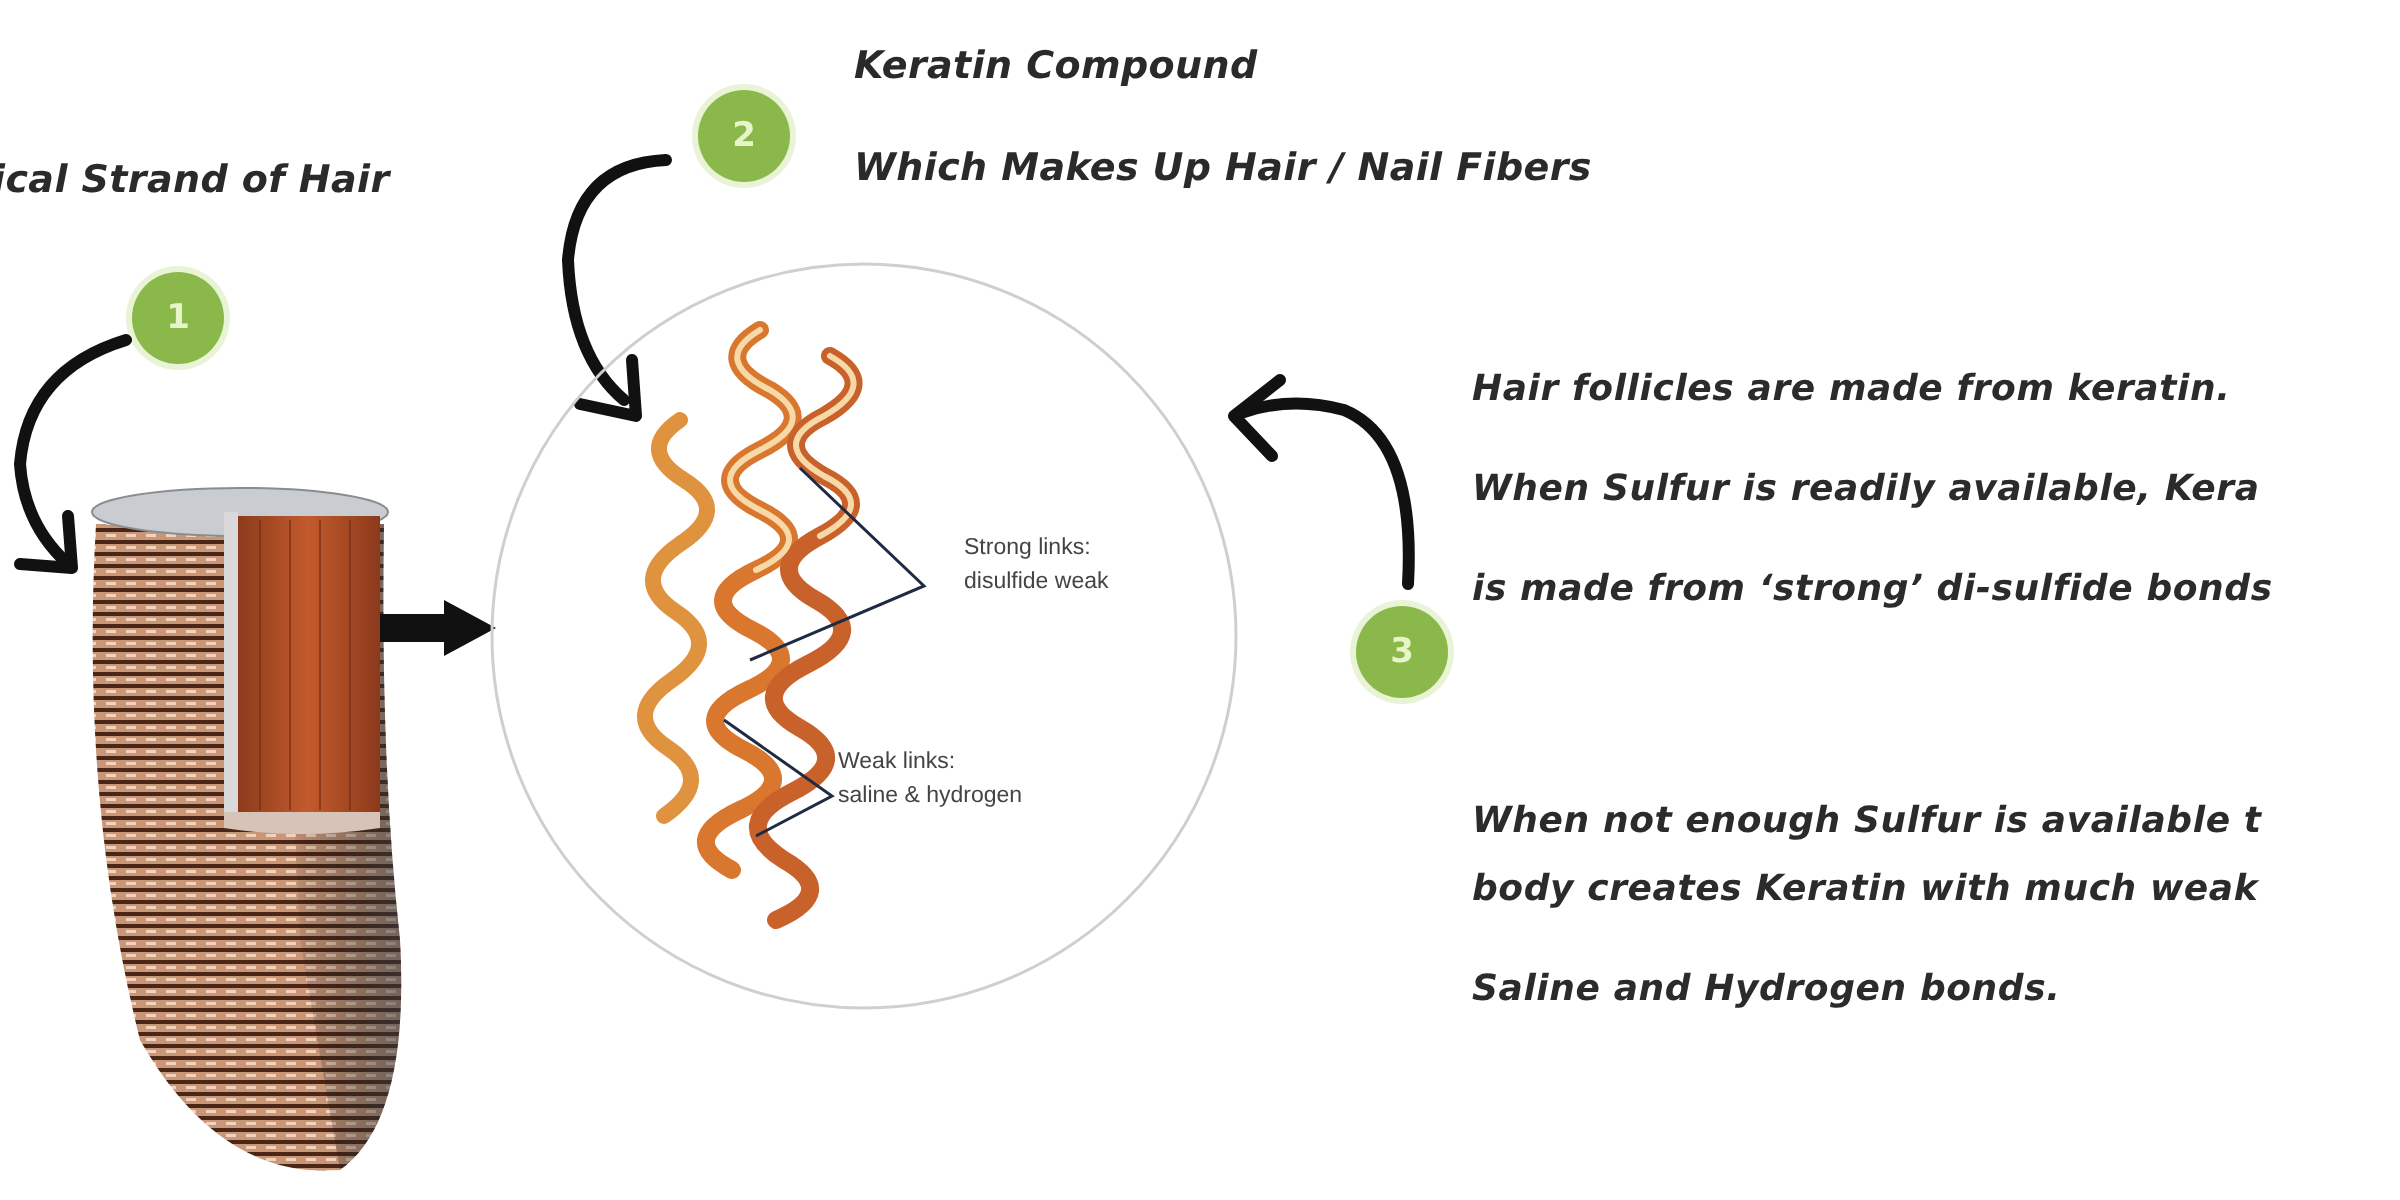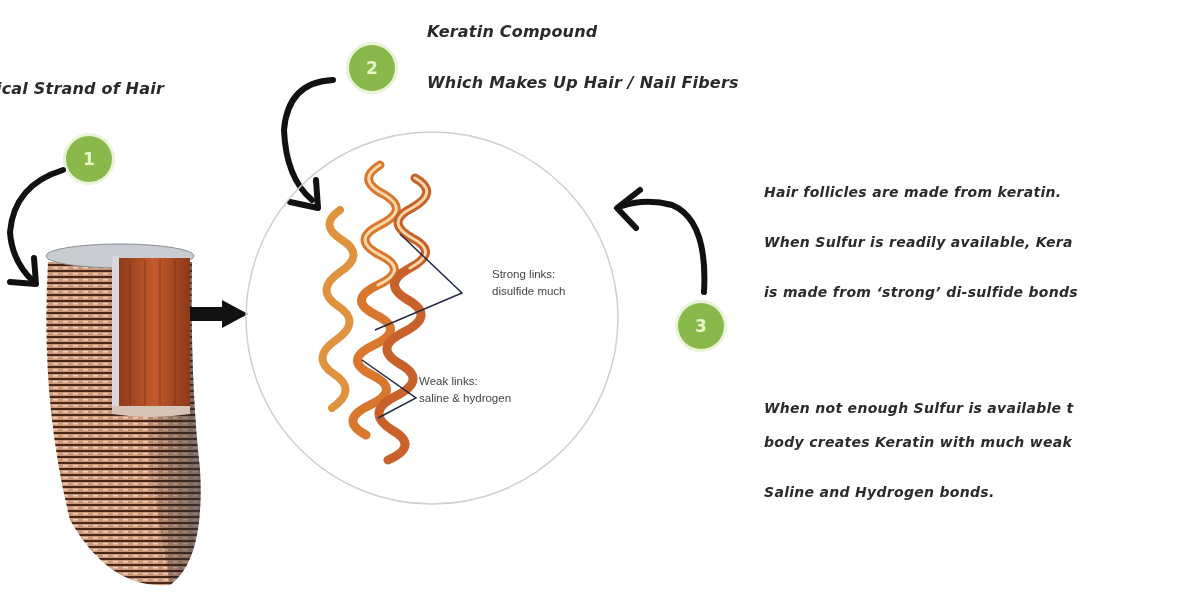--- a/index.html
+++ b/index.html
@@ -3,37 +3,37 @@
   <meta charset="utf-8">
   <style>
     html, body { margin: 0; padding: 0; }
     body {
       width: 1200px; height: 600px; overflow: hidden;
       background: #ffffff; position: relative;
       font-family: "DejaVu Sans", sans-serif;
     }
     .label {
       position: absolute; font-style: italic; font-weight: bold;
-      color: #2a2a2a; white-space: nowrap; font-size: 16px;
+      color: #2a2a2a; white-space: nowrap; font-size: 19px;
       letter-spacing: 0.2px;
     }
     .badge {
       position: absolute; width: 46px; height: 46px; border-radius: 50%;
       background: #8ab84a; box-shadow: 0 0 0 3px #e9f3d6;
       color: #e8f5c8; font-weight: bold; font-size: 17px;
       display: flex; align-items: center; justify-content: center;
       font-family: "DejaVu Sans", sans-serif;
     }
     .small-label {
       position: absolute; font-size: 11.5px; color: #444; line-height: 17px;
       font-family: "Liberation Sans", sans-serif; white-space: nowrap;
     }
     .detail-text {
-      position: absolute; left: 764px; font-style: italic; font-weight: bold;
-      color: #2b2b2b; font-size: 14px; white-space: nowrap; letter-spacing: 0.3px;
+      position: absolute; left: 736px; font-style: italic; font-weight: bold;
+      color: #2b2b2b; font-size: 18px; white-space: nowrap; letter-spacing: 0.3px;
     }
     svg.layer { position: absolute; left: 0; top: 0; }
   </style>
 </head>
 <body>
 
 <div class="label" style="left:-4px; top:79px;">ical Strand of Hair</div>
 
 <div class="label" style="left:427px; top:22px;">Keratin Compound</div>
 <div class="label" style="left:427px; top:73px;">Which Makes Up Hair / Nail Fibers</div>
@@ -98,23 +98,23 @@
     <path d="M380 165 Q355 180 385 195 Q410 210 380 225 Q350 240 380 255 Q410 270 378 285" stroke="#f7d9a8" stroke-width="3"></path>
     <path d="M415 178 Q440 192 412 208 Q384 222 412 238 Q440 252 410 268" stroke="#f7d9a8" stroke-width="3"></path>
   </g>
 
   <g stroke="#1f2a44" stroke-width="1.5" fill="none">
     <polyline points="400,234 462,293 375,330"></polyline>
     <polyline points="362,360 416,398 378,418"></polyline>
   </g>
 </svg>
 
-<div class="small-label" style="left:492px; top:266px;">
+<div class="small-label" style="left:482px; top:266px;">
   <div>Strong links:</div>
-  <div>disulfide much</div>
+  <div>disulfide weak</div>
 </div>
 <div class="small-label" style="left:419px; top:373px;">
   <div>Weak links:</div>
   <div>saline &amp; hydrogen</div>
 </div>
 
 <div class="detail-text" style="top:184px;">Hair follicles are made from keratin.</div>
 <div class="detail-text" style="top:234px;">When Sulfur is readily available, Kera</div>
 <div class="detail-text" style="top:284px;">is made from ‘strong’ di-sulfide bonds</div>
 <div class="detail-text" style="top:384px;margin-top:16px;">When not enough Sulfur is available t</div>

